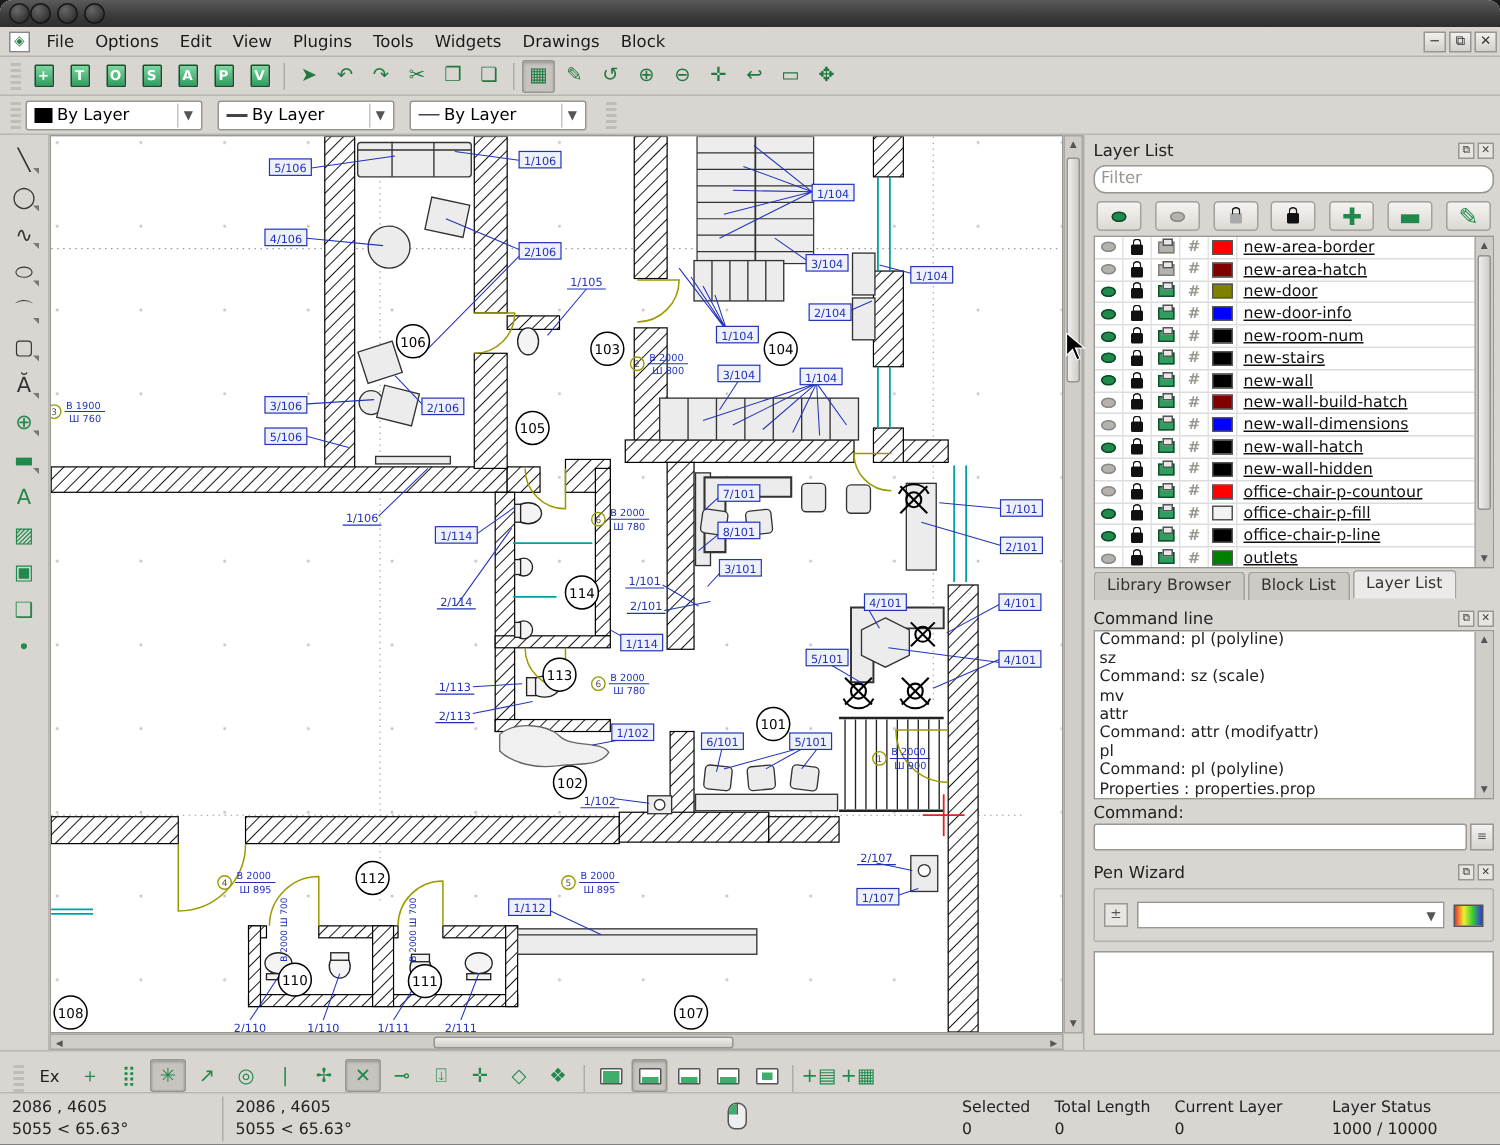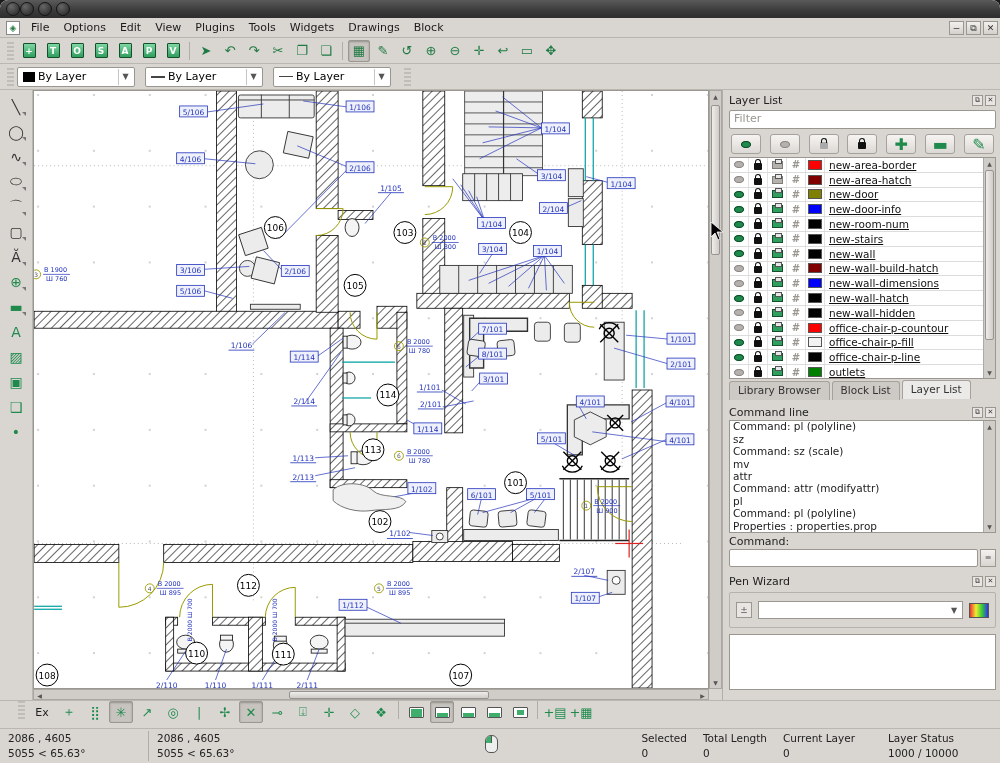--- a/index.html
+++ b/index.html
@@ -47,21 +47,21 @@
   .sc-arr{font-size:6px;color:#555;text-align:center;line-height:11px;width:11px;height:11px;}
   .v-thumb{position:absolute;left:1px;top:14px;width:9px;height:150px;background:linear-gradient(90deg,#efedeb,#cfccc8);border:1px solid #979390;border-radius:2px;}
   .h-thumb{position:absolute;left:255px;top:1px;width:200px;height:8px;background:linear-gradient(#efedeb,#cfccc8);border:1px solid #979390;border-radius:2px;}
   .cursor-arrow{position:absolute;left:677px;top:132px;z-index:30;}
 
   
   .dock{width:278px;background:#d9d6d2;border-left:1px solid #b2aeaa;padding:2px 4px 0 6px;display:flex;flex-direction:column;}
   .panel-title{display:flex;align-items:center;font-size:11px;color:#222;height:16px;}
   .panel-title .pt-sp{flex:1;}
   .pt-btn{width:11px;height:11px;border:1px solid #9a9690;background:#e8e5e2;font-size:7px;line-height:9px;text-align:center;color:#444;margin-left:2px;}
-  .filter-input{height:19px;background:#fff;border:1px solid #9a9690;border-radius:2px;font-size:11px;color:#9a9690;padding:1px 4px;margin:2px 0;}
+  .filter-input{height:19px;background:#fff;border:1px solid #9a9690;border-radius:8px;font-size:11px;color:#9a9690;padding:1px 4px;margin:2px 0;}
   .layer-btnrow{display:flex;justify-content:space-between;padding:3px 2px;}
   .lb{width:30px;height:20px;border:1px solid #a5a19d;border-radius:3px;background:linear-gradient(#f6f4f2,#dcd8d4);display:flex;align-items:center;justify-content:center;}
   .layer-list{position:relative;background:#fff;border:1px solid #9a9690;height:222px;overflow:hidden;}
   .layer-row{display:flex;align-items:center;height:14.8px;border-bottom:1px solid #dcdcdc;font-size:10.5px;}
   .lcell{width:19px;display:flex;justify-content:center;align-items:center;border-right:1px solid #e2e2e2;height:100%;}
   .lname{padding-left:4px;color:#111;white-space:nowrap;text-decoration:underline;}
   .eye{width:10px;height:7px;border-radius:50%;background:#1f8a4c;box-shadow:inset 0 0 0 1px #0d4a26;}
   .eye.off{background:#b5b2ae;box-shadow:inset 0 0 0 1px #8a8682;}
   .lockg{width:8px;height:7px;background:#111;border-radius:1px;position:relative;margin-top:3px;}
   .lockg:before{content:"";position:absolute;left:1px;top:-4px;width:4px;height:4px;border:1.5px solid #111;border-bottom:none;border-radius:3px 3px 0 0;}
@@ -85,21 +85,21 @@
 
   .pw-group{border:1px solid #b5b1ad;border-radius:2px;margin-top:3px;padding:8px 6px;background:#d9d6d2;}
   .pw-row{display:flex;align-items:center;}
   .pw-plus{width:16px;height:16px;border:1px solid #9a9690;background:#e8e5e2;font-size:9px;text-align:center;line-height:14px;color:#555;margin-right:6px;}
   .pw-combo{flex:1;height:18px;background:#fff;border:1px solid #9a9690;display:flex;align-items:center;justify-content:flex-end;}
   .pw-combo .carr{width:16px;color:#555;font-size:8px;text-align:center;}
   .pw-color{width:20px;height:15px;margin-left:6px;border:1px solid #555;background:linear-gradient(90deg,#e33,#ee3,#3c3,#33e);}
   .pw-list{background:#fff;border:1px solid #9a9690;height:56px;margin-top:6px;}
 
   
-  .snapbar{height:28px;background:#d9d6d2;border-top:1px solid #bab6b2;display:flex;align-items:flex-start;padding:0 15px;font-size:11px;}
+  .snapbar{height:28px;background:#d9d6d2;border-top:1px solid #bab6b2;display:flex;align-items:flex-end;padding:0 6px;font-size:11px;}
   .snap-btn{width:24px;height:22px;margin:0 1px;display:flex;align-items:center;justify-content:center;color:#1f8a4c;font-size:13px;border:1px solid transparent;border-radius:2px;}
   .snap-btn.pressed{border-color:#9a9690;background:#c7c3bf;box-shadow:inset 0 1px 2px rgba(0,0,0,.25);}
   .monitor{width:15px;height:11px;border:1.5px solid #555;border-radius:1px;background:#fff;position:relative;}
   .monitor:after{content:"";position:absolute;left:1px;bottom:0;right:1px;height:4px;background:#3fae6d;}
   .monitor.m-full:after{top:1px;height:auto;}
   .monitor.m-dot:after{left:3px;right:3px;top:2px;bottom:2px;height:auto;}
 
   
   .statusbar{height:35px;background:#d9d6d2;border-top:1px solid #bab6b2;display:flex;align-items:stretch;font-size:10.5px;color:#222;}
   .st-cell{padding:2px 8px;line-height:14px;white-space:nowrap;}

